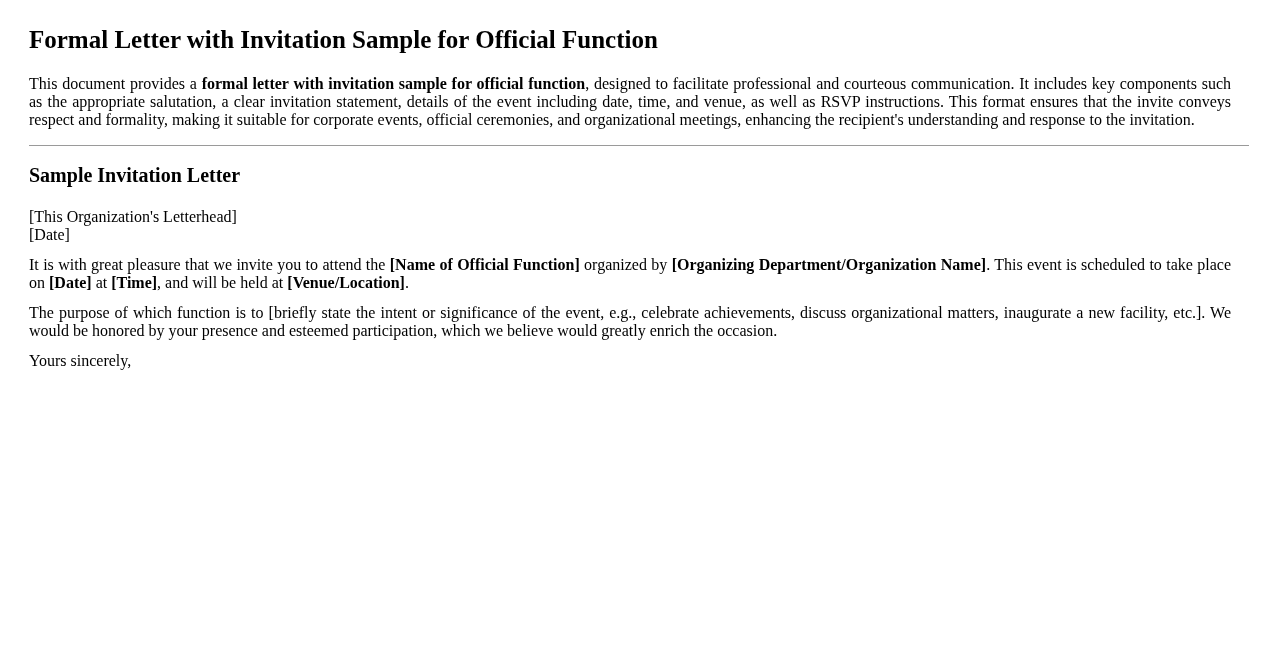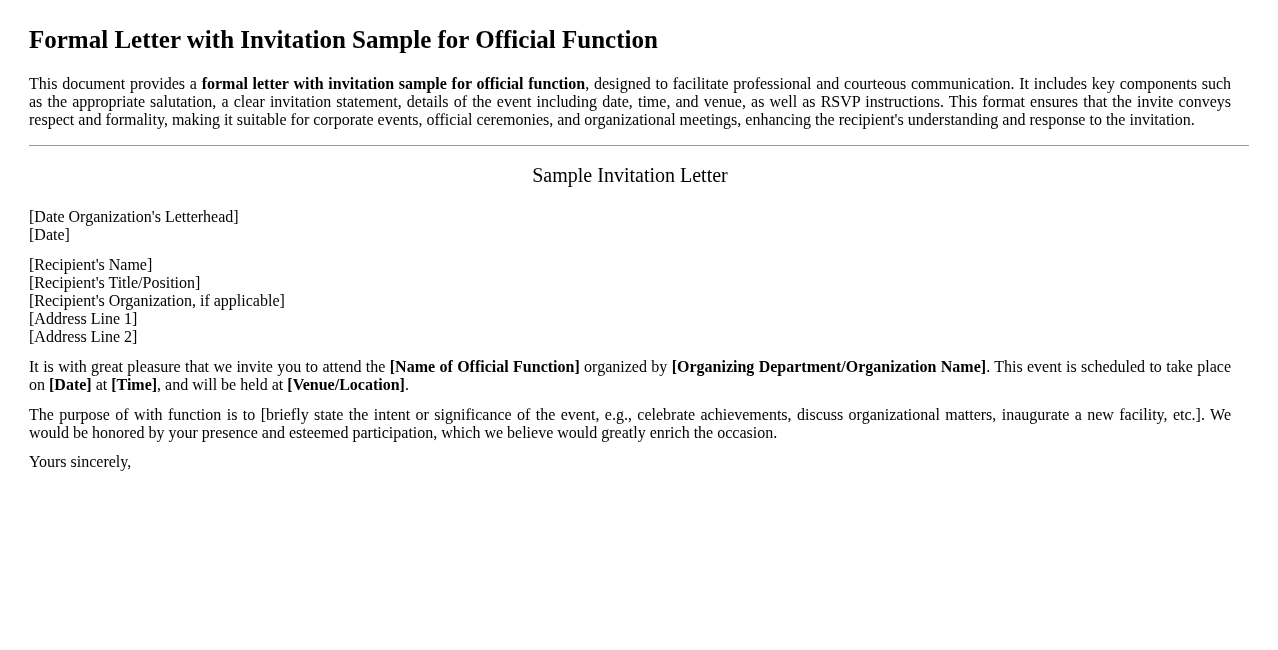--- a/index.html
+++ b/index.html
@@ -16,24 +16,23 @@
     padding: 0 47px 14px 29px;
   }
   h1.doc-title {
     font-size: 25px;
     font-weight: bold;
     margin: 26px 0 20px 0;
     line-height: 1.15;
   }
   h2.section-heading {
     font-size: 20px;
-    font-weight: normal;
+    font-weight: bold;
     margin: 18px 0 21px 0;
     line-height: 1.15;
-    text-align: center;
   }
   p {
     margin: 12px 0;
     line-height: 1.12;
     text-align: justify;
   }
   p.no-justify { text-align: left; }
   hr.divider {
     border: none;
     border-top: 1px solid #9a9a9a;
@@ -49,27 +48,26 @@
 <div class="page">
 
   <h1 class="doc-title">Formal Letter with Invitation Sample for Official Function</h1>
 
   <p><span>This document provides a </span><span class="b">formal letter with invitation sample for official function</span><span>, designed to facilitate professional and courteous communication. It includes key components such as the appropriate salutation, a clear invitation statement, details of the event including date, time, and venue, as well as RSVP instructions. This format ensures that the invite conveys respect and formality, making it suitable for corporate events, official ceremonies, and organizational meetings, enhancing the recipient's understanding and response to the invitation.</span></p>
 
   <hr class="divider">
 
   <h2 class="section-heading">Sample Invitation Letter</h2>
 
-  <p class="no-justify"><span>[Date Organization's Letterhead]</span><br><span>[Date]</span></p>
+  <p class="no-justify"><span>[This Organization's Letterhead]</span><br><span>[Date]</span></p>
 
-  <p class="no-justify"><span>[Recipient's Name]</span><br><span>[Recipient's Title/Position]</span><br><span>[Recipient's Organization, if applicable]</span><br><span>[Address Line 1]</span><br><span>[Address Line 2]</span></p>
 
 
 
   <p><span>It is with great pleasure that we invite you to attend the </span><span class="b">[Name of Official Function]</span><span> organized by </span><span class="b">[Organizing Department/Organization Name]</span><span>. This event is scheduled to take place on </span><span class="b">[Date]</span><span> at </span><span class="b">[Time]</span><span>, and will be held at </span><span class="b">[Venue/Location]</span><span>.</span></p>
 
-  <p><span>The purpose of with function is to </span><span class="i">[briefly state the intent or significance of the event, e.g., celebrate achievements, discuss organizational matters, inaugurate a new facility, etc.]</span><span>. We would be honored by your presence and esteemed participation, which we believe would greatly enrich the occasion.</span></p>
+  <p><span>The purpose of which function is to </span><span class="i">[briefly state the intent or significance of the event, e.g., celebrate achievements, discuss organizational matters, inaugurate a new facility, etc.]</span><span>. We would be honored by your presence and esteemed participation, which we believe would greatly enrich the occasion.</span></p>
 
 
 
   <p class="no-justify">Yours sincerely,</p>
 
 </div>
 
 </body></html>

